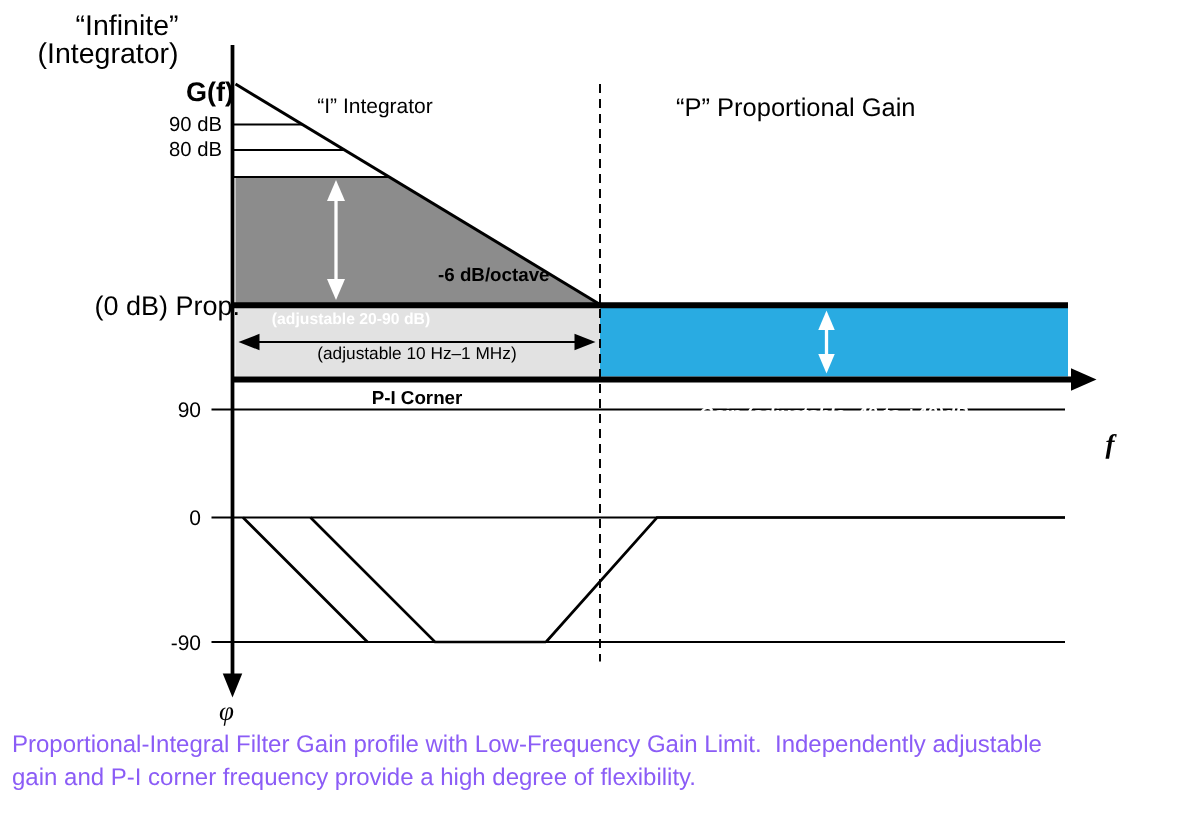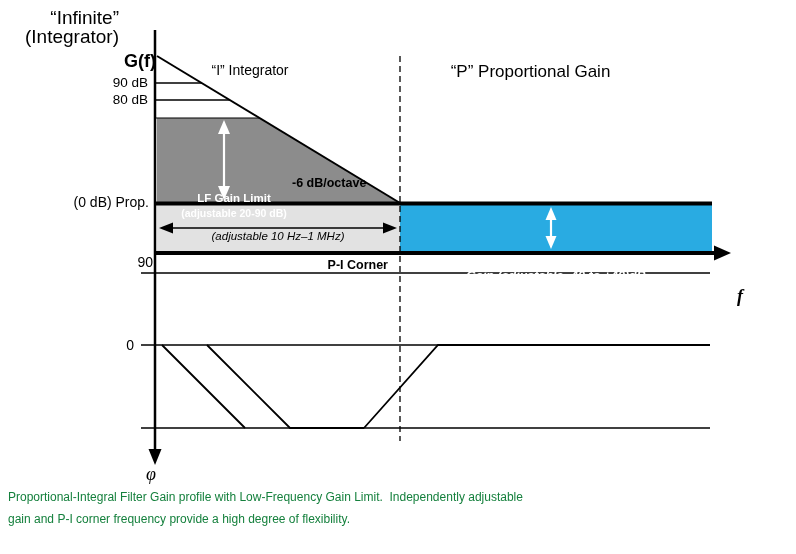--- a/index.html
+++ b/index.html
@@ -5,21 +5,21 @@
   html,body{margin:0;padding:0;background:#fff;}
   .fig{position:relative;width:796px;height:554px;background:#fff;
        font-family:"Liberation Sans",sans-serif;color:#000;overflow:hidden;}
   .fig svg{position:absolute;left:0;top:0;}
   .lbl{position:absolute;white-space:nowrap;line-height:1.15;}
   .ra{text-align:right;}
   .ctr{text-align:center;white-space:normal;}
   .b{font-weight:bold;margin-top:48px;}
   .w{color:#fff;}
   .serif-i{font-family:"Liberation Serif",serif;font-style:italic;}
-  .caption-line{white-space:pre;font-size:12px;line-height:22px;color:#15803d;}
+  .caption-line{white-space:pre;font-size:16px;line-height:22px;color:#8b5cf6;}
 </style>
 </head>
 <body>
 
 <div class="fig">
 
   <svg width="796" height="554" viewBox="0 0 796 554">
 
     <polygon points="157,118 259.5,118 400,203 157,203" fill="#8c8c8c"></polygon>
     <rect x="157" y="205" width="243" height="46" fill="#e2e2e2"></rect>
@@ -66,39 +66,39 @@
 
   <div class="lbl b" style="left:124px;top:3px;font-size:18px;">G(f)</div>
 
   <div class="lbl ra" style="left:0;width:119px;top:8px;font-size:19px;line-height:19px;">
     <div>“Infinite”</div>
     <div>(Integrator)</div>
   </div>
 
   <div class="lbl ra" style="left:0;width:148px;top:75px;font-size:13.5px;">90 dB</div>
   <div class="lbl ra" style="left:0;width:148px;top:92px;font-size:13.5px;">80 dB</div>
-  <div class="lbl ra" style="left:0;width:149px;top:194px;font-size:14px;text-align:right;">(0 dB) Prop.</div>
+  <div class="lbl ra" style="left:11px;width:149px;top:194px;font-size:18px;text-align:right;">(0 dB) Prop.</div>
 
   <div class="lbl ctr" style="left:170px;width:160px;top:62px;font-size:14px;">“I” Integrator</div>
   <div class="lbl ctr" style="left:428px;width:205px;top:62px;font-size:17px;">“P” Proportional Gain</div>
 
   <div class="lbl b" style="left:292px;top:128px;font-size:12.5px;text-align:center;">-6 dB/octave</div>
 
-  <div class="lbl ctr b w" style="left:164px;width:140px;top:144px;font-size:11.5px;">LF Gain Limit</div>
   <div class="lbl ctr b w" style="left:164px;width:140px;top:159px;font-size:10.5px;">(adjustable 20-90 dB)</div>
 
-  <div class="lbl ctr b" style="left:168px;width:220px;top:210px;font-size:12.5px;text-align:right;">P-I Corner</div>
-  <div class="lbl ctr" style="left:168px;width:220px;top:230px;font-size:11.5px;font-style:italic;">(adjustable 10 Hz–1 MHz)</div>
+  <div class="lbl ctr b" style="left:168px;width:220px;top:210px;font-size:12.5px;">P-I Corner</div>
+  <div class="lbl ctr" style="left:168px;width:220px;top:230px;font-size:11.5px;">(adjustable 10 Hz–1 MHz)</div>
 
   <div class="lbl ctr b w" style="left:405px;width:302px;top:221px;font-size:12.5px;font-style:italic;">Gain (adjustable -40 to +40)dB</div>
 
   <div class="lbl serif-i b" style="left:737px;top:238px;font-size:18px;">f</div>
 
-  <div class="lbl ra" style="left:0;width:134px;top:254px;font-size:14px;padding-left:19px;">90</div>
+  <div class="lbl ra" style="left:0;width:134px;top:265px;font-size:14px;">90</div>
   <div class="lbl ra" style="left:0;width:134px;top:337px;font-size:14px;">0</div>
+  <div class="lbl ra" style="left:0;width:134px;top:420px;font-size:14px;">-90</div>
 
   <div class="lbl serif-i" style="left:146px;top:464px;font-size:18px;">φ</div>
 
   <div class="lbl" style="left:8px;top:486px;">
     <div class="caption-line">Proportional-Integral Filter Gain profile with Low-Frequency Gain Limit.  Independently adjustable</div>
     <div class="caption-line">gain and P-I corner frequency provide a high degree of flexibility.</div>
   </div>
 
 </div>
 

